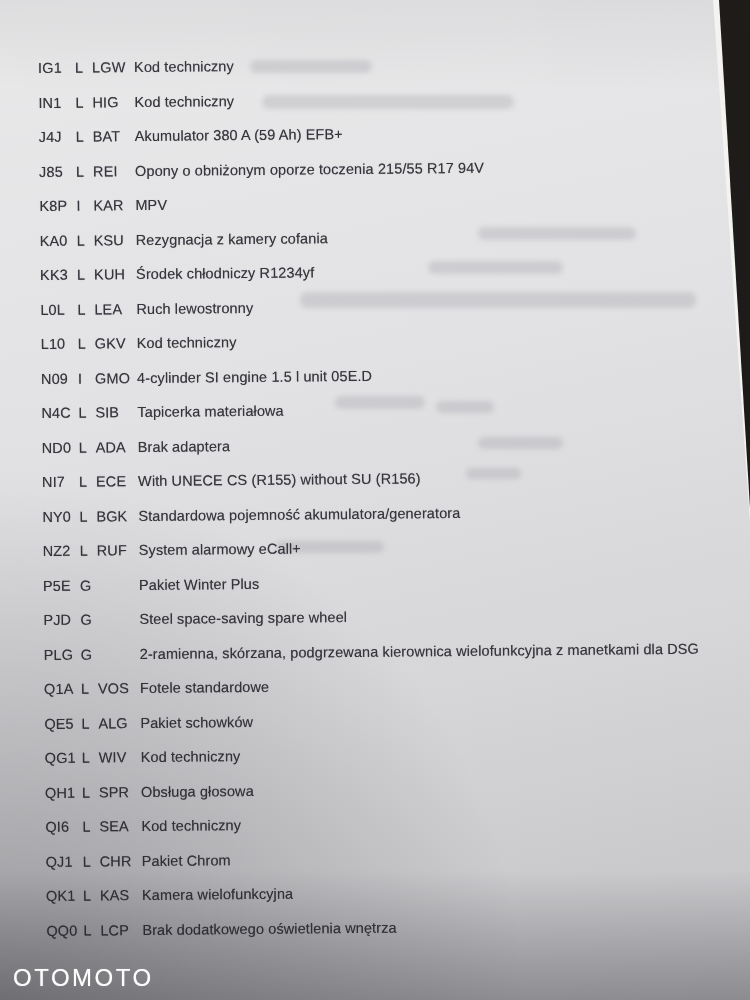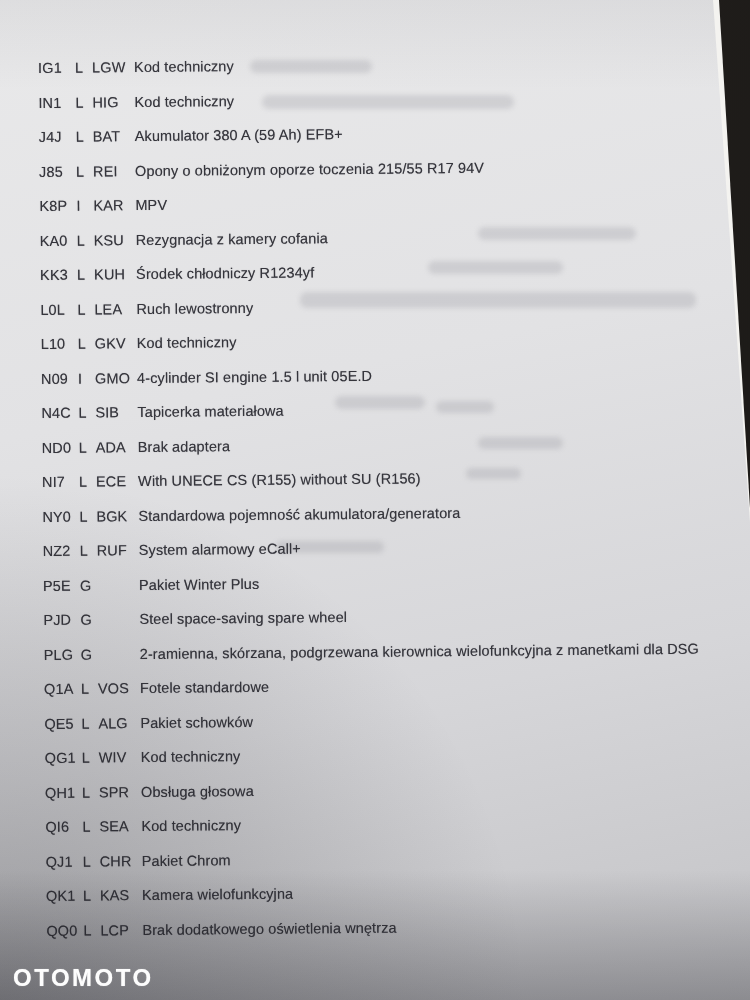--- a/index.html
+++ b/index.html
@@ -65,21 +65,21 @@
     background:rgba(122,122,128,0.20);
     border-radius:7px;
     filter:blur(2.6px);
     pointer-events:none;
   }
   
   .watermark{
     position:absolute;left:13px;top:964px;
     color:#fdfdfd;
     font-size:24px;
-    font-weight:700;
+    font-weight:400;
     letter-spacing:2.5px;
     text-shadow:0 0 1px rgba(255,255,255,0.6);
   }
 </style>
 </head>
 <body>
 
 <div class="scene">
   <div class="paper">
 

